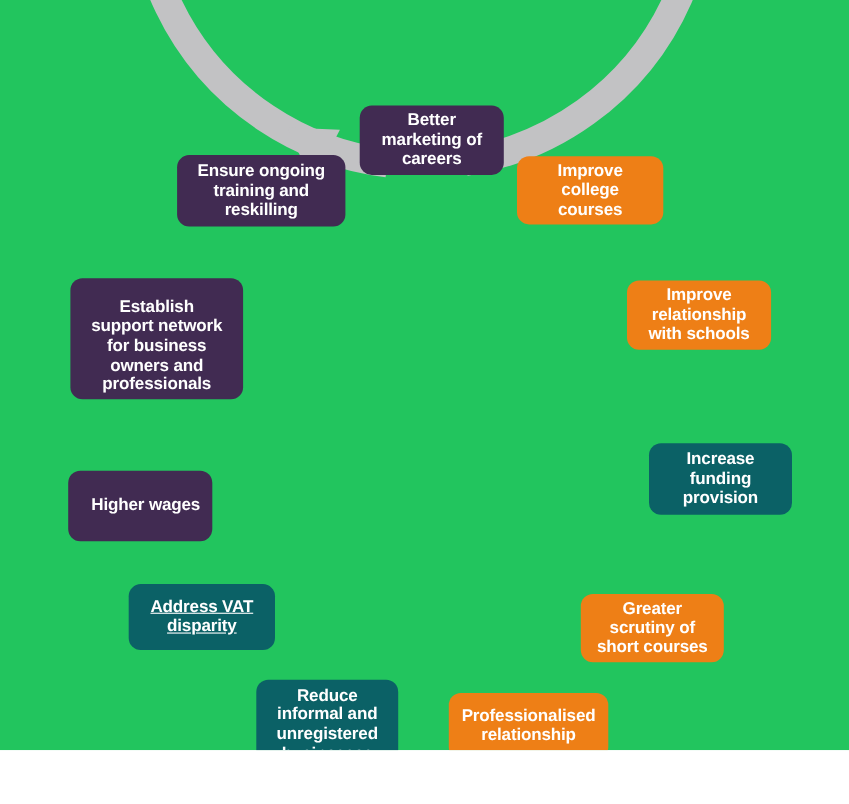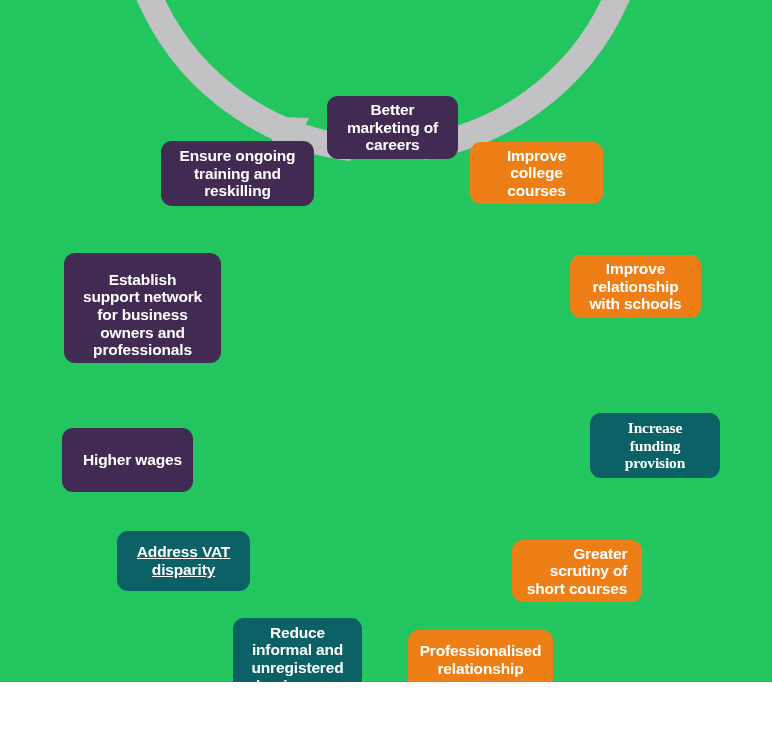--- a/index.html
+++ b/index.html
@@ -67,26 +67,26 @@
       <div class="node-box" style="left: 470px; top: 142px; width: 133px; height: 62px; background: rgb(238, 127, 22);">
         <span class="node-label">Improve
 college
 courses</span>
       </div>
       <div class="node-box" style="left: 570px; top: 255px; width: 131px; height: 63px; background: rgb(238, 127, 22);">
         <span class="node-label">Improve
 relationship
 with schools</span>
       </div>
-      <div class="node-box" style="left: 590px; top: 413px; width: 130px; height: 65px; background: rgb(11, 97, 102); font-family: Liberation Serif, serif;">
+      <div class="node-box" style="left: 590px; top: 403px; width: 130px; height: 65px; background: rgb(11, 97, 102);">
         <span class="node-label">Increase
 funding
 provision</span>
       </div>
-      <div class="node-box" style="left: 512px; top: 540px; width: 130px; height: 62px; background: rgb(238, 127, 22); text-align: right;">
+      <div class="node-box" style="left: 528px; top: 540px; width: 130px; height: 62px; background: rgb(238, 127, 22);">
         <span class="node-label">Greater
 scrutiny of
 short courses</span>
       </div>
       <div class="node-box" style="left: 408px; top: 630px; width: 145px; height: 60px; background: rgb(238, 127, 22);">
         <span class="node-label">Professionalised
 relationship</span>
       </div>
       <div class="node-box" style="left: 233px; top: 618px; width: 129px; height: 82px; background: rgb(11, 97, 102);">
         <span class="node-label">Reduce

